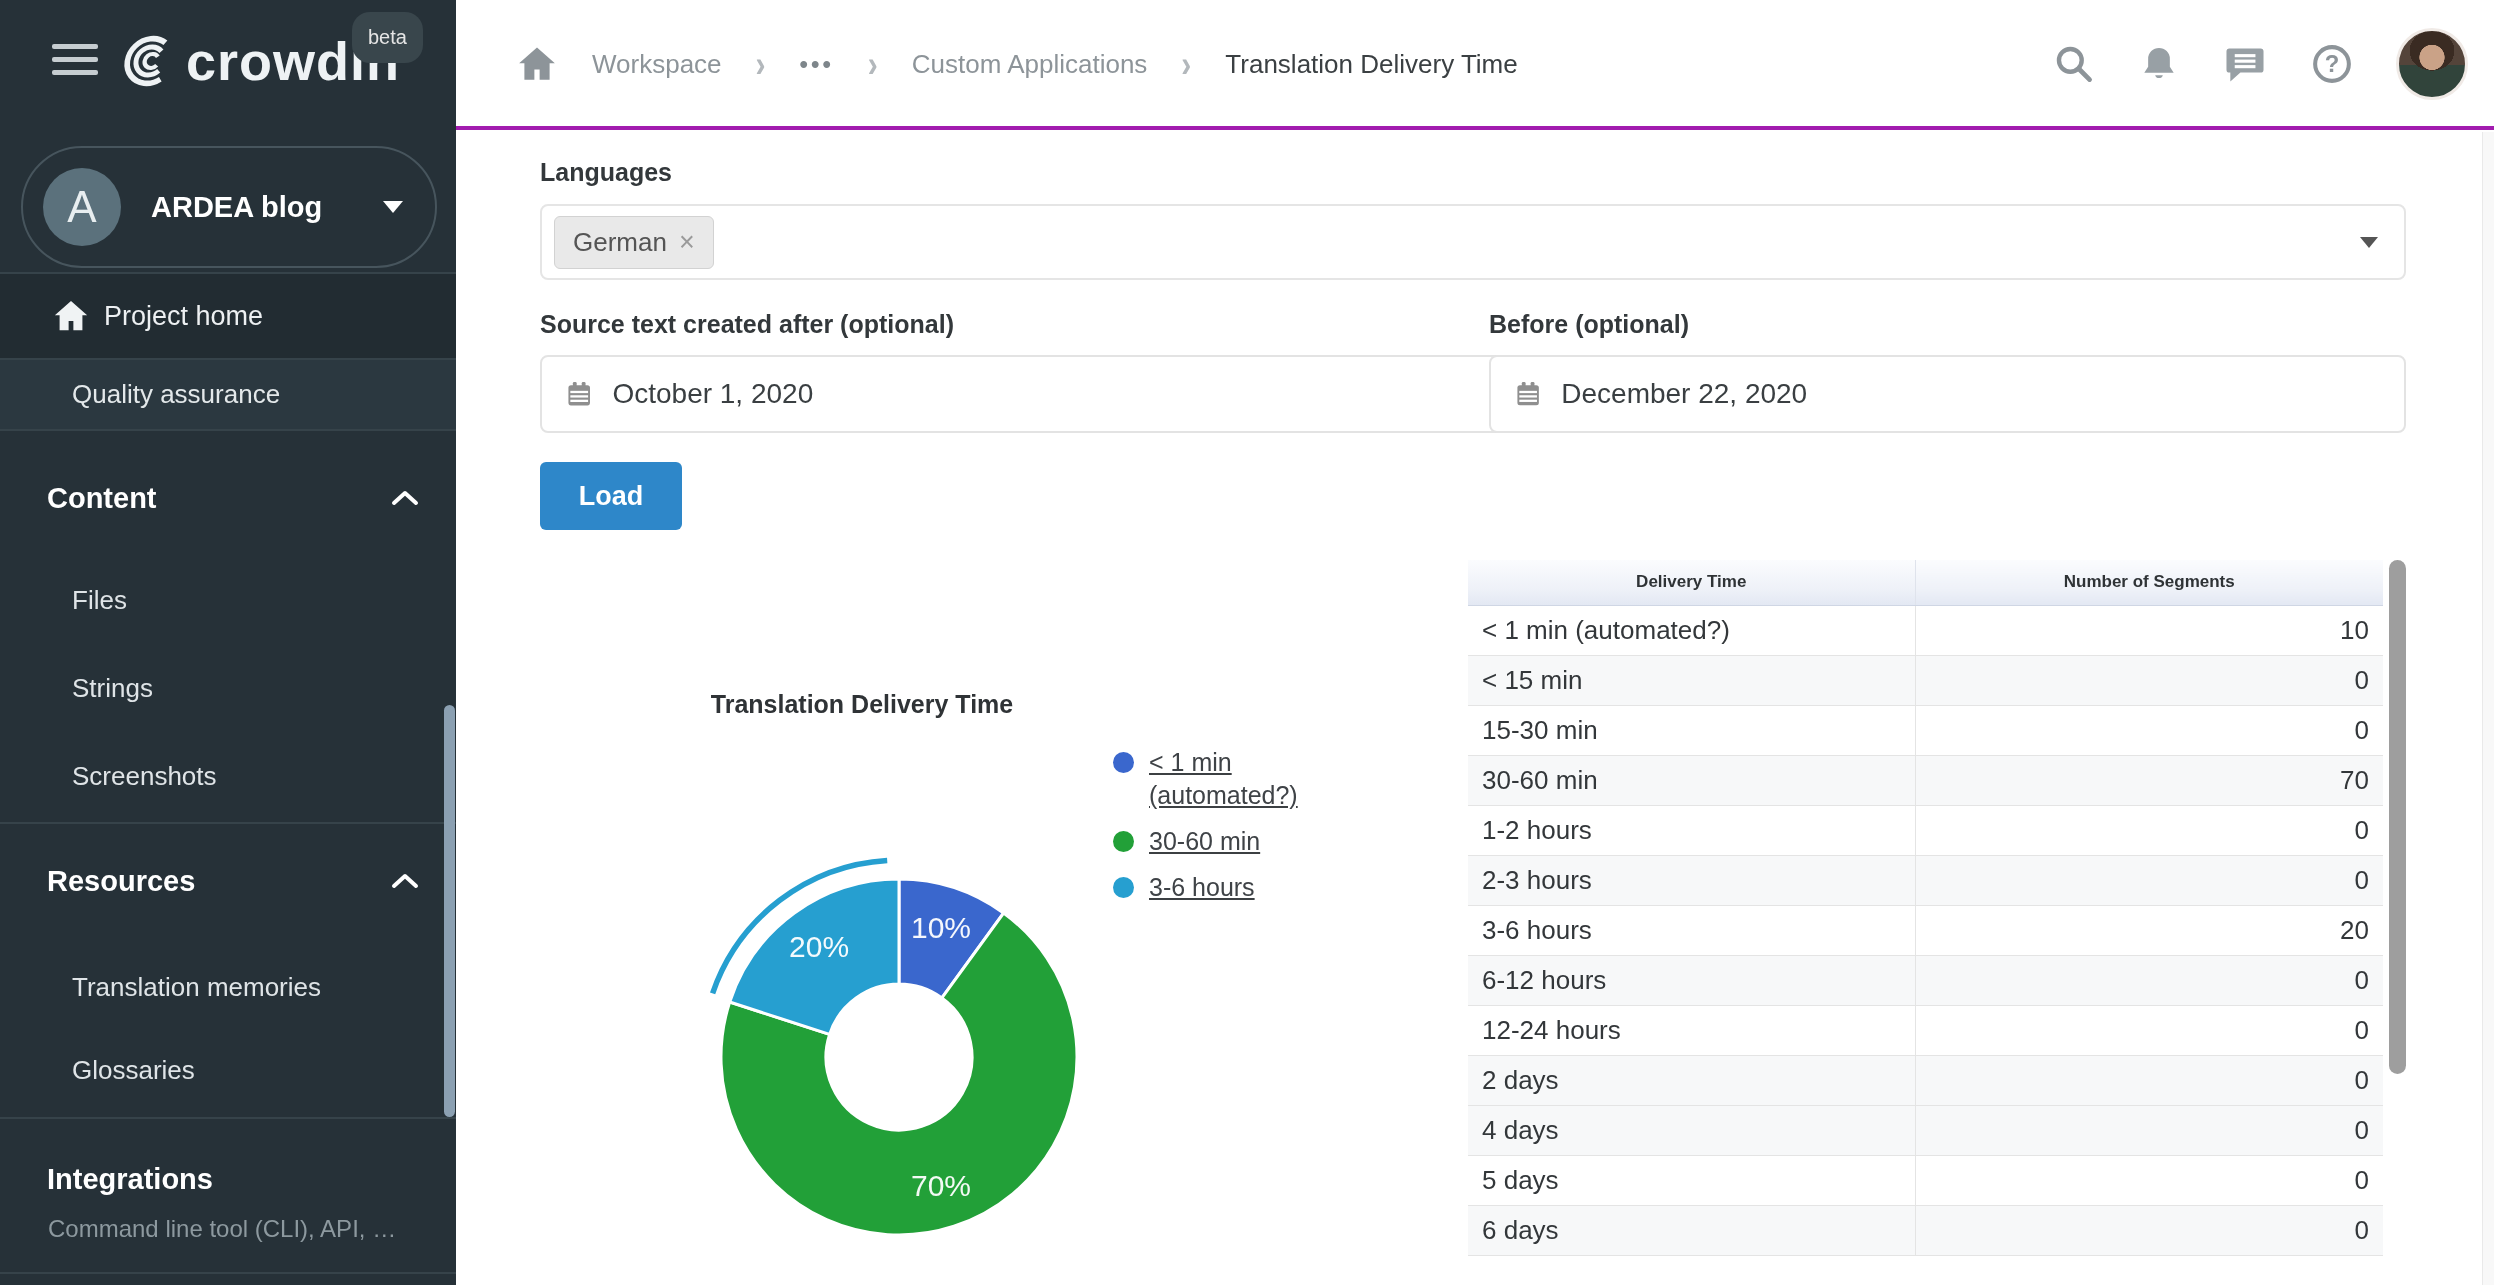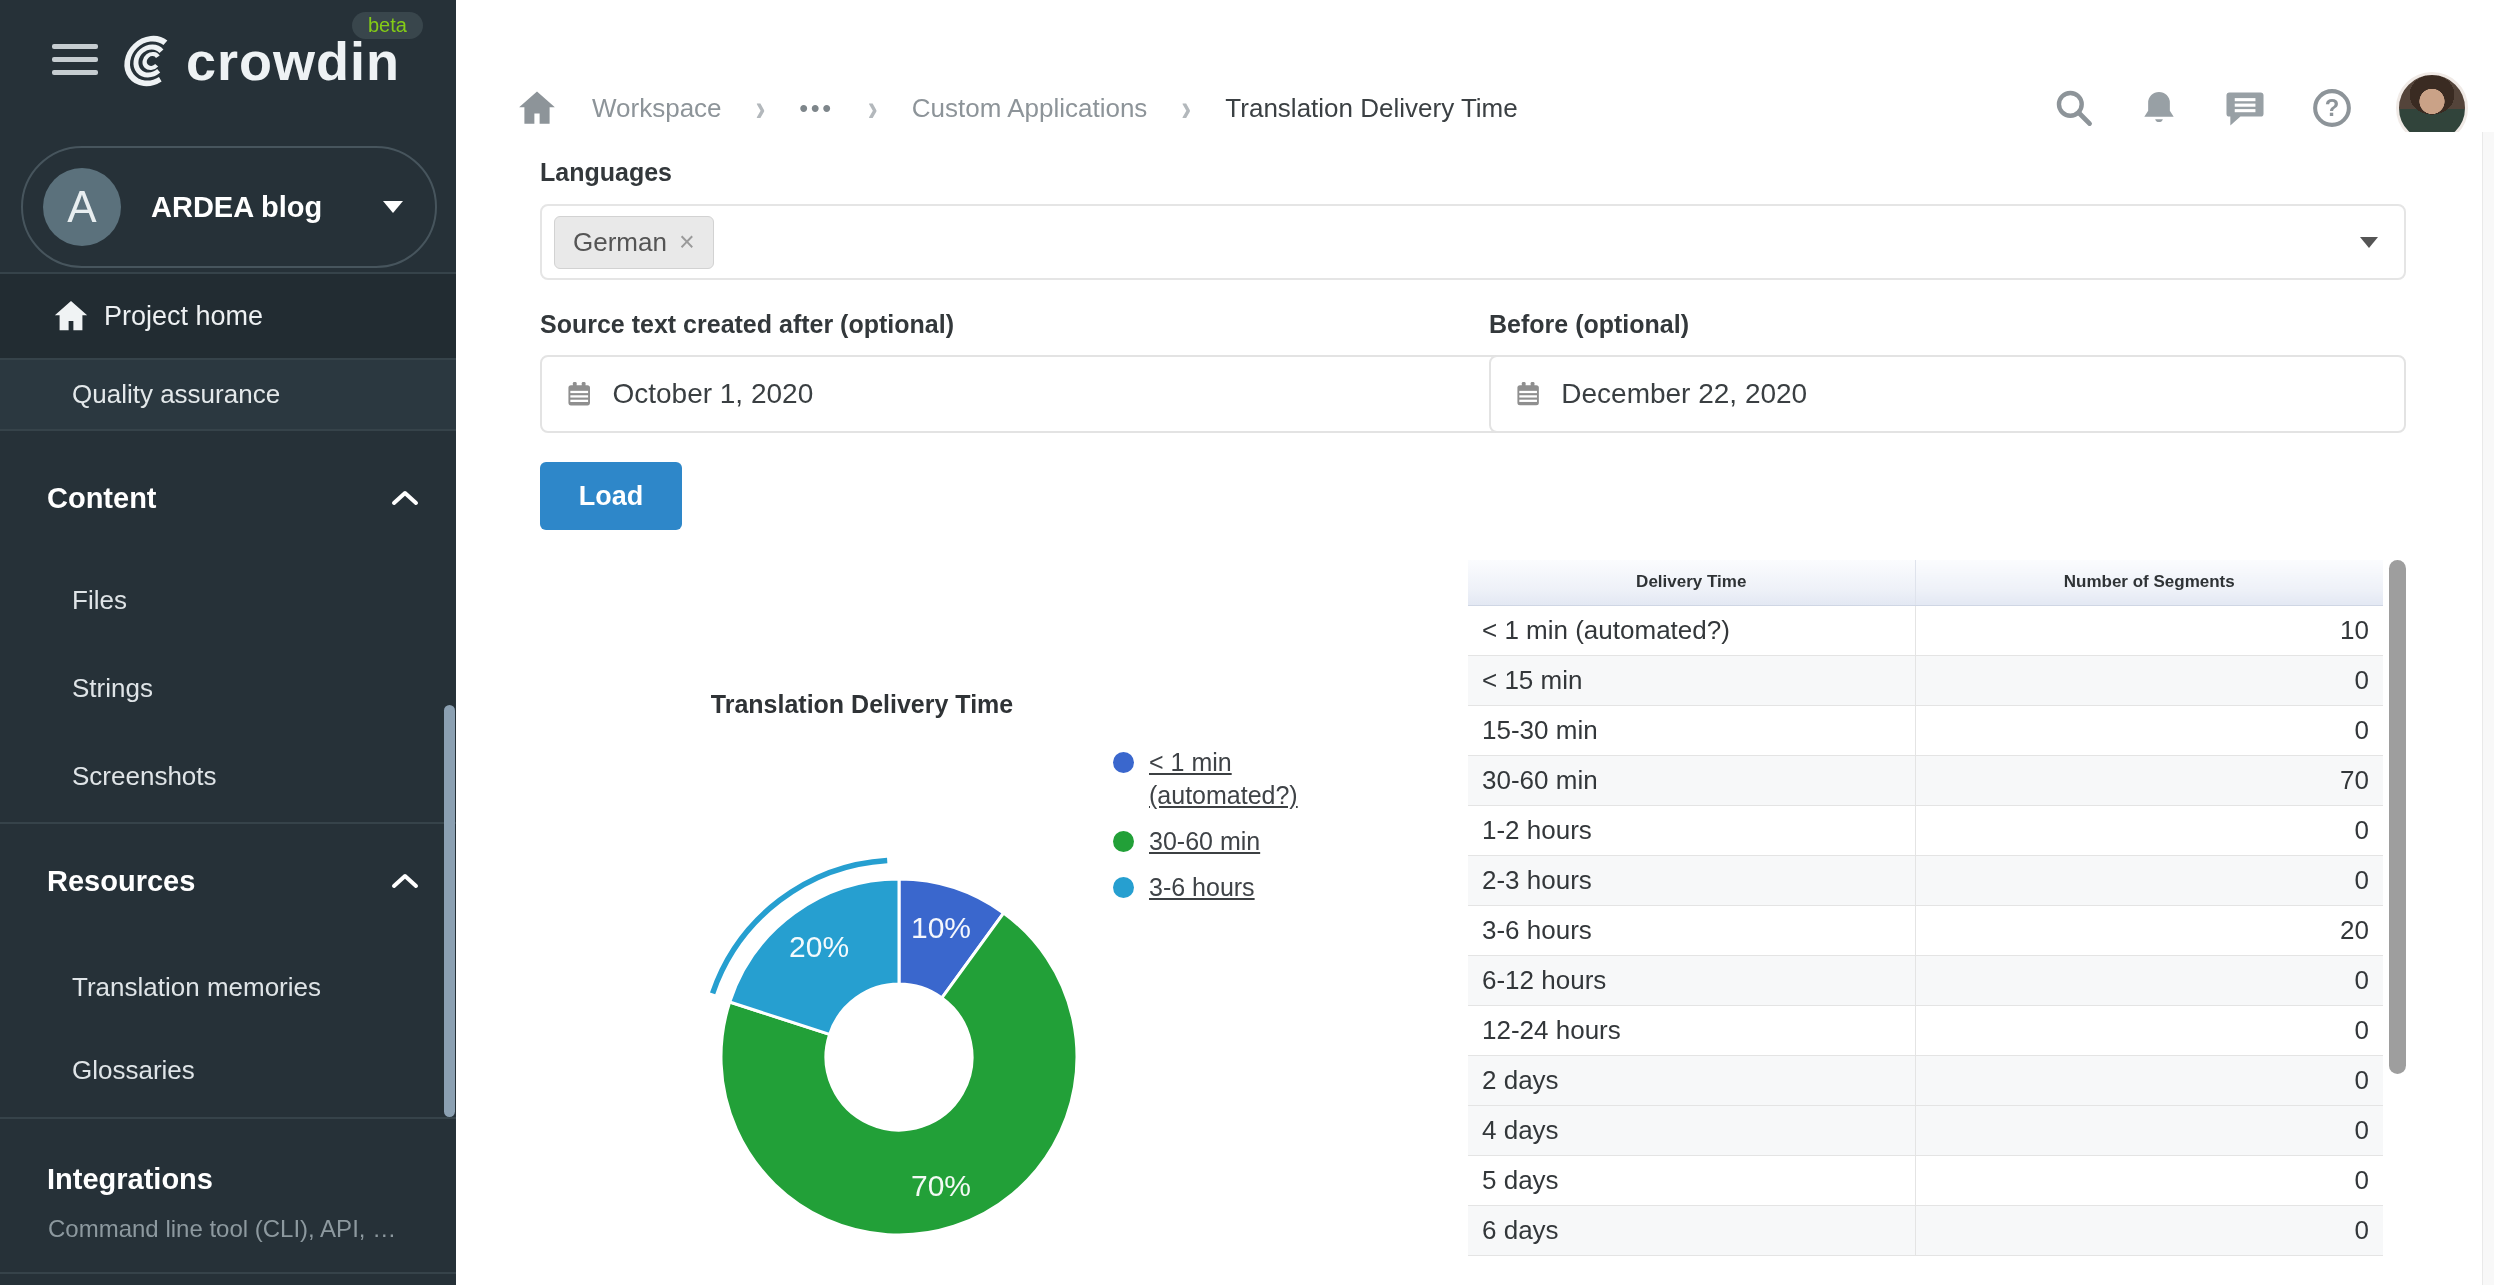--- a/index.html
+++ b/index.html
@@ -5,22 +5,22 @@
   * { margin:0; padding:0; box-sizing:border-box; }
   html,body { width:2494px; height:1285px; overflow:hidden; background:#fff;
     font-family:"Liberation Sans","DejaVu Sans",sans-serif; color:#3c4043; }
 
   
   .sidebar { position:absolute; left:0; top:0; width:456px; height:1285px; background:#263138; }
   .hamburger { position:absolute; left:52px; top:44px; width:46px; height:35px; background:none; border:none; cursor:pointer; }
   .hamburger span { display:block; width:46px; height:5px; background:#c6cdd1; border-radius:2px; margin-bottom:8px; }
   .logo { position:absolute; left:122px; top:30px; display:flex; align-items:center; gap:8px; }
   .logo-text { color:#eef2f4; font-size:54px; font-weight:bold; letter-spacing:1px; }
-  .beta { position:absolute; left:352px; top:12px; background:#39464c; color:#84cc16; font-size:20px;
-    padding:2px 16px; border-radius:18px; }
+  .beta { position:absolute; left:352px; top:12px; background:#39464c; color:#e5e5e5; font-size:20px;
+    padding:14px 16px; border-radius:18px; }
   .proj { position:absolute; left:21px; top:146px; width:416px; height:122px; border:2px solid #47555d;
     border-radius:64px; display:flex; align-items:center; cursor:pointer; }
   .proj-avatar { width:78px; height:78px; border-radius:50%; background:#5b717c; color:#e8eef0;
     font-size:44px; display:flex; align-items:center; justify-content:center; margin-left:20px; }
   .proj-name { color:#fff; font-size:29px; font-weight:bold; margin-left:30px; flex:1; }
   .caret-down { width:0; height:0; border-left:10px solid transparent; border-right:10px solid transparent;
     border-top:12px solid #fff; margin-right:32px; }
   .sb-div { position:absolute; left:0; width:456px; height:0; border-top:2px solid #36434a; }
   .sb-row { position:absolute; left:0; width:456px; display:flex; align-items:center; cursor:pointer; color:#e3e8ea; }
   .sb-row .lbl { font-size:26px; }
@@ -28,21 +28,21 @@
   .home-row .lbl { font-size:27px; color:#edf0f2; margin-left:14px; }
   .qa-row { background:#2b3840; }
   .sec-title { position:absolute; left:47px; color:#fff; font-size:29px; font-weight:bold; cursor:pointer; }
   .sec-caret { position:absolute; left:390px; cursor:pointer; }
   .sb-sub { position:absolute; left:72px; color:#dfe4e7; font-size:26px; cursor:pointer; }
   .sb-note { position:absolute; left:48px; color:#8d999f; font-size:24px; }
   .sb-thumb { position:absolute; left:444px; top:705px; width:11px; height:412px; background:#8ba0b2; border-radius:6px; cursor:grab; }
 
   
   .topbar { position:absolute; left:456px; top:0; width:2038px; height:130px; background:#fff;
-    border-bottom:8px solid #a21caf;margin-top:44px; }
+    border-bottom:4px solid #a21caf; }
   .crumbs { position:absolute; left:60px; top:0; height:128px; display:flex; align-items:center; gap:34px; }
   .crumb { font-size:26px; color:#8d9499; cursor:pointer; }
   .crumb.current { color:#3b4043; font-weight:500; cursor:default; }
   .crumb-sep { font-size:30px; color:#b3b8bc; font-weight:bold; transform:scaleY(1.25); }
   .crumb-dots { font-size:24px; letter-spacing:3px; color:#7e868b; font-weight:bold; cursor:pointer; }
   .top-icons { position:absolute; right:26px; top:0; height:128px; display:flex; align-items:center; gap:42px; }
   .tico { cursor:pointer; display:flex; align-items:center; }
   .avatar { width:72px; height:72px; border-radius:50%; cursor:pointer; border:3px solid #f0eae6;
     background:
       radial-gradient(circle at 50% 40%, #caa287 0 24%, transparent 25%),

